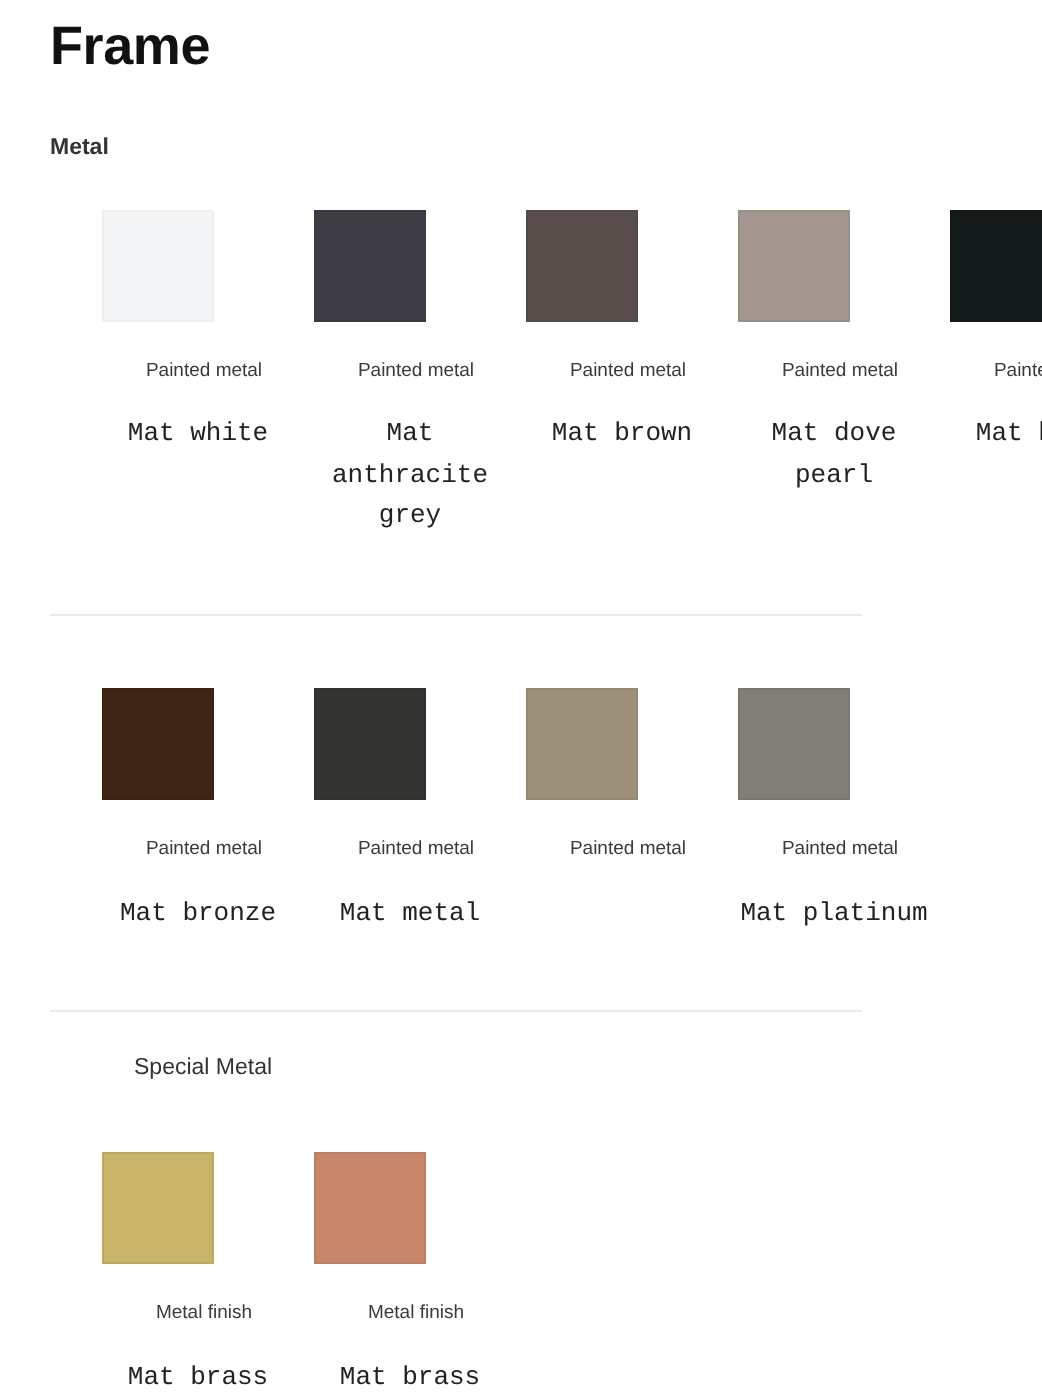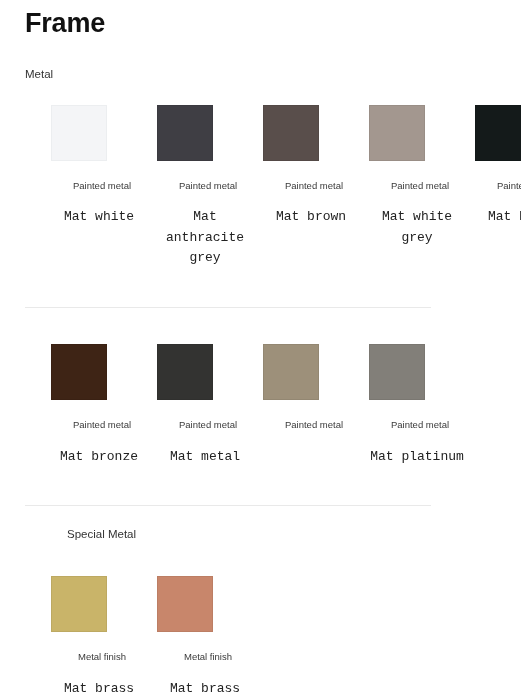--- a/index.html
+++ b/index.html
@@ -92,21 +92,21 @@
     color: #222222;
     line-height: 1.55;
     text-align: center;
     margin-top: 3px;
     width: 96px;
     font-family: Liberation Mono, monospace;
   }
 
   
   .section-metal { padding-top: 32px; }
-  .section-metal .section-title { padding-bottom: 0; }
+  .section-metal .section-title { padding-bottom: 0; font-weight: bold; }
   .section-metal .swatch-row { padding-top: 24px; }
 
   .section-plus { padding-top: 39px; }
   .section-plus .section-title { padding-top: 23px; }
   .section-plus .swatch-row { padding-top: 36px; }
 
   .section-special { padding-top: 38px; }
   .section-special .section-title { padding-top: 23px; margin-left: 42px; }
   .section-special .swatch-row { padding-top: 36px; }
 </style>
@@ -140,21 +140,21 @@
               <span class="swatch-chip" style="background: rgb(89, 78, 75);"></span>
             </div>
             <div class="swatch-category">Painted metal</div>
             <div class="swatch-name">Mat brown</div>
           </div>
           <div class="swatch-cell">
             <div class="swatch-chip-wrap">
               <span class="swatch-chip" style="background: rgb(163, 151, 143);"></span>
             </div>
             <div class="swatch-category">Painted metal</div>
-            <div class="swatch-name">Mat white grey</div>
+            <div class="swatch-name">Mat dove pearl</div>
           </div>
           <div class="swatch-cell">
             <div class="swatch-chip-wrap">
               <span class="swatch-chip" style="background: rgb(20, 26, 26);"></span>
             </div>
             <div class="swatch-category">Painted metal</div>
             <div class="swatch-name">Mat black</div>
           </div>
         </div>
       </div>

